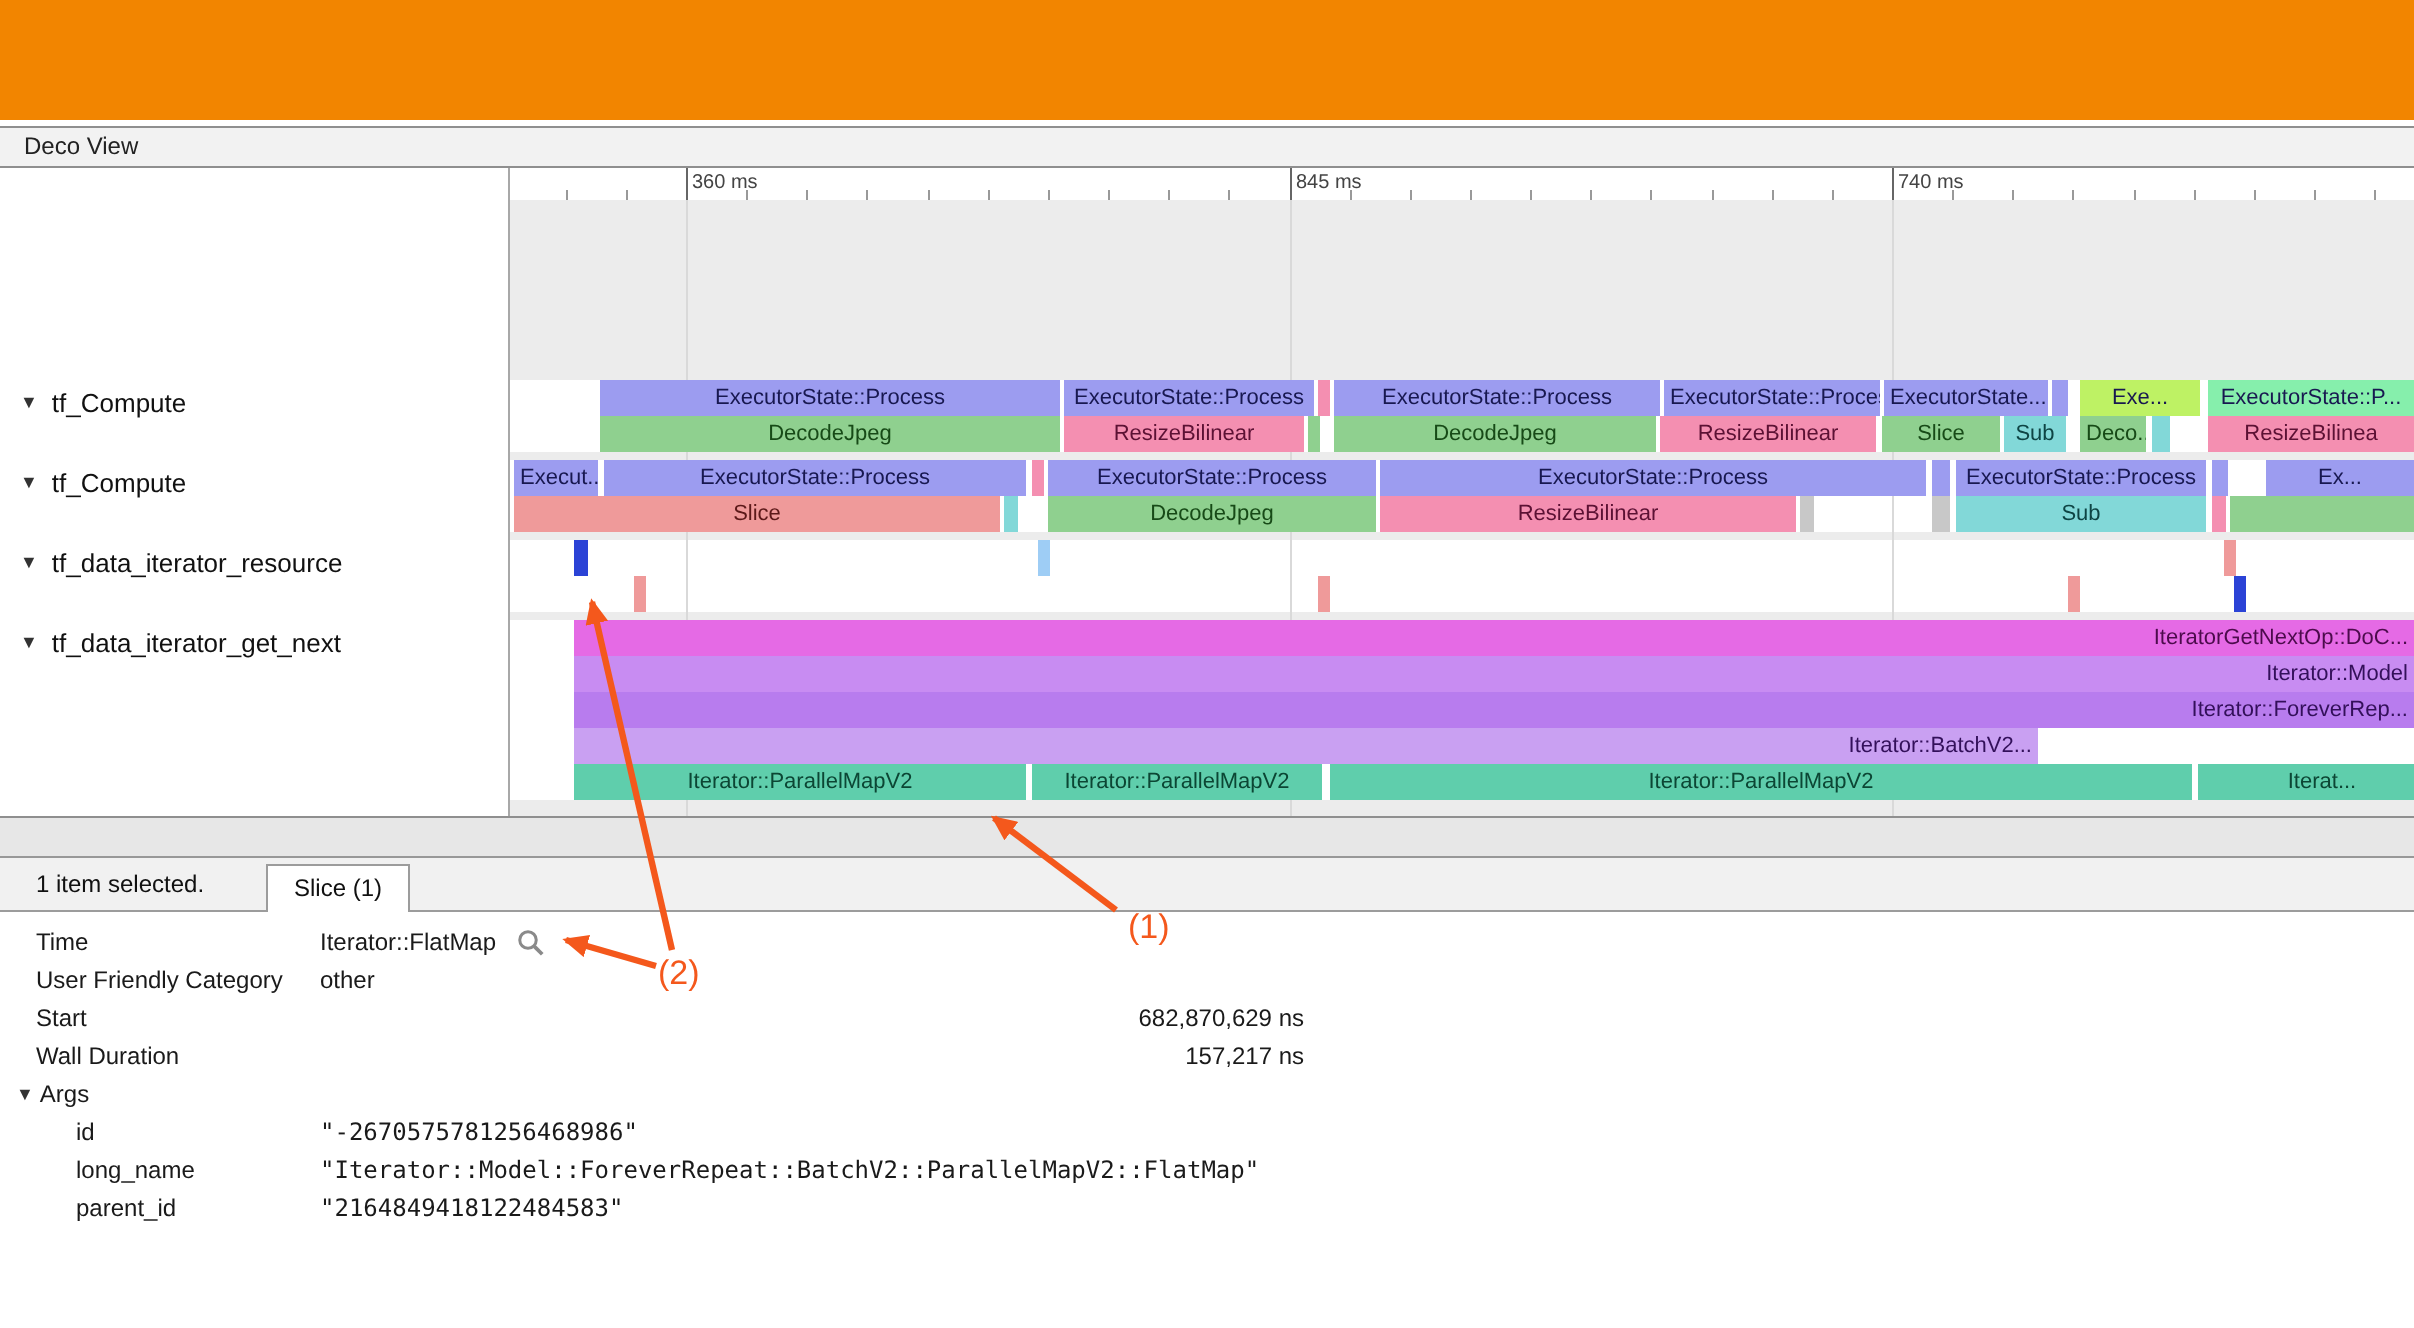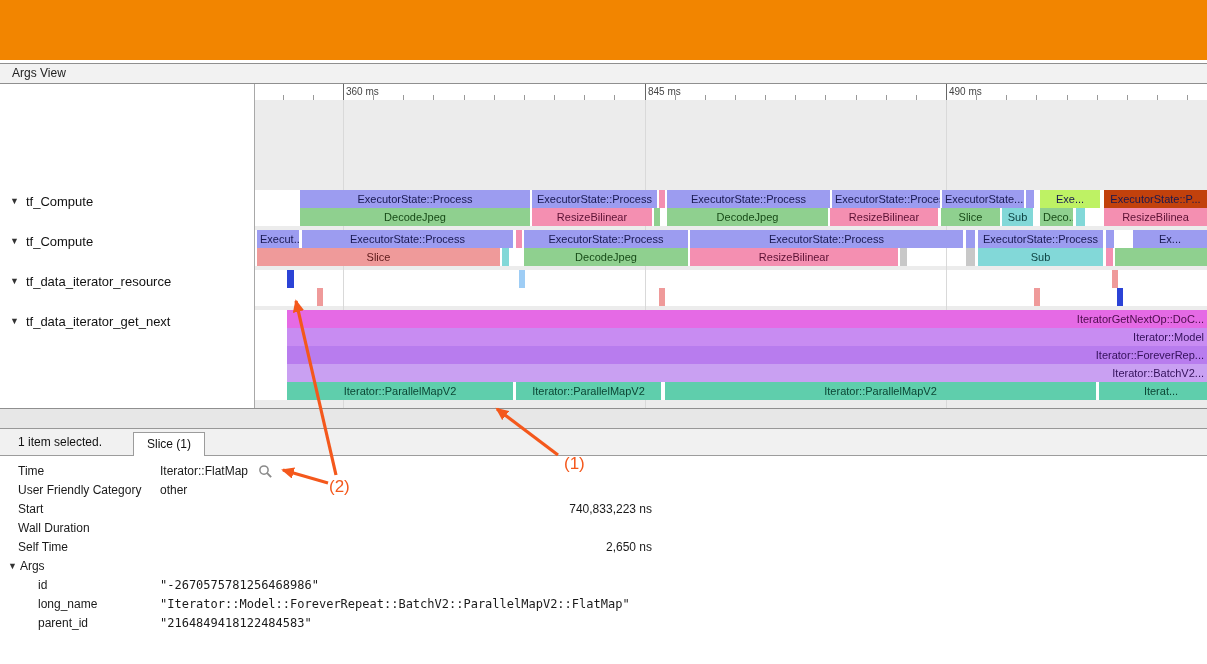--- a/index.html
+++ b/index.html
@@ -43,21 +43,21 @@
   .dvalue.mono{font-family:"DejaVu Sans Mono","Liberation Mono",monospace}
   .mag{display:inline-flex;cursor:pointer}
   #ann{position:absolute;left:0;top:0;width:1207px;height:664px;z-index:60;pointer-events:none}
 </style>
 </head>
 <body>
 
 <div class="stage">
   <div class="top-bar" style="background: rgb(242, 133, 0);"></div>
   <div class="trace-header">
-    <span>Args View</span>
+    <span>Deco View</span>
   </div>
 
   <div id="timeline">
       <div class="ruler-bg"></div>
       <div class="row-bg" style="top: 106px; height: 36px;"></div>
       <div class="row-bg" style="top: 146px; height: 36px;"></div>
       <div class="row-bg" style="top: 186px; height: 36px;"></div>
       <div class="row-bg" style="top: 226px; height: 90px;"></div>
       <div class="minor-tick" style="left: 282.7px;"></div>
       <div class="minor-tick" style="left: 312.85px;"></div>
@@ -91,30 +91,30 @@
       <div class="minor-tick" style="left: 1157.05px;"></div>
       <div class="minor-tick" style="left: 1187.2px;"></div>
       <div class="major-tick" style="left: 343px;"></div>
       <div class="grid-line" style="left: 343px;"></div>
       <div class="tick-label" style="left: 346px;">360 ms</div>
       <div class="major-tick" style="left: 645px;"></div>
       <div class="grid-line" style="left: 645px;"></div>
       <div class="tick-label" style="left: 648px;">845 ms</div>
       <div class="major-tick" style="left: 946px;"></div>
       <div class="grid-line" style="left: 946px;"></div>
-      <div class="tick-label" style="left: 949px;">490 ms</div>
+      <div class="tick-label" style="left: 949px;">740 ms</div>
       <div class="slice" style="left: 300px; top: 106px; width: 230px; background: rgb(156, 156, 240); color: rgb(24, 24, 80);">ExecutorState::Process</div>
       <div class="slice" style="left: 532px; top: 106px; width: 125px; background: rgb(156, 156, 240); color: rgb(24, 24, 80);">ExecutorState::Process</div>
       <div class="slice" style="left: 659px; top: 106px; width: 6px; background: rgb(244, 143, 177); color: rgb(92, 17, 52);"></div>
       <div class="slice" style="left: 667px; top: 106px; width: 163px; background: rgb(156, 156, 240); color: rgb(24, 24, 80);">ExecutorState::Process</div>
       <div class="slice" style="left: 832px; top: 106px; width: 108px; background: rgb(156, 156, 240); color: rgb(24, 24, 80);">ExecutorState::Process</div>
       <div class="slice" style="left: 942px; top: 106px; width: 82px; background: rgb(156, 156, 240); color: rgb(24, 24, 80);">ExecutorState...</div>
       <div class="slice" style="left: 1026px; top: 106px; width: 8px; background: rgb(156, 156, 240); color: rgb(24, 24, 80);"></div>
       <div class="slice" style="left: 1040px; top: 106px; width: 60px; background: #bef264; color: rgb(24, 24, 80);">Exe...</div>
-      <div class="slice" style="left: 1104px; top: 106px; width: 103px; background: #c2410c; color: rgb(24, 24, 80); text-align: center;">ExecutorState::P...</div>
+      <div class="slice" style="left: 1104px; top: 106px; width: 103px; background: #86efac; color: rgb(24, 24, 80); text-align: center;">ExecutorState::P...</div>
       <div class="slice" style="left: 300px; top: 124px; width: 230px; background: rgb(143, 208, 143); color: rgb(23, 74, 23);">DecodeJpeg</div>
       <div class="slice" style="left: 532px; top: 124px; width: 120px; background: rgb(244, 143, 177); color: rgb(92, 17, 52);">ResizeBilinear</div>
       <div class="slice" style="left: 654px; top: 124px; width: 5px; background: rgb(143, 208, 143); color: rgb(23, 74, 23);"></div>
       <div class="slice" style="left: 667px; top: 124px; width: 161px; background: rgb(143, 208, 143); color: rgb(23, 74, 23);">DecodeJpeg</div>
       <div class="slice" style="left: 830px; top: 124px; width: 108px; background: rgb(244, 143, 177); color: rgb(92, 17, 52);">ResizeBilinear</div>
       <div class="slice" style="left: 941px; top: 124px; width: 59px; background: rgb(143, 208, 143); color: rgb(23, 74, 23);">Slice</div>
       <div class="slice" style="left: 1002px; top: 124px; width: 31px; background: rgb(130, 216, 216); color: rgb(14, 68, 68);">Sub</div>
       <div class="slice" style="left: 1040px; top: 124px; width: 33px; background: rgb(143, 208, 143); color: rgb(23, 74, 23);">Deco...</div>
       <div class="slice" style="left: 1076px; top: 124px; width: 9px; background: rgb(130, 216, 216); color: rgb(14, 68, 68);"></div>
       <div class="slice" style="left: 1104px; top: 124px; width: 103px; background: rgb(244, 143, 177); color: rgb(92, 17, 52);">ResizeBilinea</div>
@@ -139,21 +139,21 @@
       <div class="slice" style="left: 287px; top: 186px; width: 7px; background: rgb(43, 67, 214); color: rgb(255, 255, 255);"></div>
       <div class="slice" style="left: 519px; top: 186px; width: 3px; background: rgb(158, 205, 245); color: rgb(18, 58, 94);"></div>
       <div class="slice" style="left: 1112px; top: 186px; width: 4px; background: rgb(239, 154, 154); color: rgb(92, 25, 25);"></div>
       <div class="slice" style="left: 317px; top: 204px; width: 4px; background: rgb(239, 154, 154); color: rgb(92, 25, 25);"></div>
       <div class="slice" style="left: 659px; top: 204px; width: 3px; background: rgb(239, 154, 154); color: rgb(92, 25, 25);"></div>
       <div class="slice" style="left: 1034px; top: 204px; width: 3px; background: rgb(239, 154, 154); color: rgb(92, 25, 25);"></div>
       <div class="slice" style="left: 1117px; top: 204px; width: 3px; background: rgb(43, 67, 214); color: rgb(255, 255, 255);"></div>
       <div class="slice" style="left: 287px; top: 244px; width: 920px; background: rgb(200, 140, 242); color: rgb(51, 16, 90); text-align: right;">Iterator::Model</div>
       <div class="slice" style="left: 287px; top: 226px; width: 920px; background: rgb(229, 106, 229); color: rgb(76, 11, 76); text-align: right;">IteratorGetNextOp::DoC...</div>
       <div class="slice" style="left: 287px; top: 262px; width: 920px; background: rgb(184, 124, 238); color: rgb(51, 16, 90); text-align: right;">Iterator::ForeverRep...</div>
-      <div class="slice" style="left: 287px; top: 280px; width: 920px; background: rgb(201, 160, 242); color: rgb(51, 16, 90); text-align: right; padding-left: 20px;">Iterator::BatchV2...</div>
+      <div class="slice" style="left: 287px; top: 280px; width: 732px; background: rgb(201, 160, 242); color: rgb(51, 16, 90); text-align: right; padding-left: 20px;">Iterator::BatchV2...</div>
       <div class="slice" style="left: 287px; top: 298px; width: 226px; background: rgb(95, 206, 172); color: rgb(12, 70, 52);">Iterator::ParallelMapV2</div>
       <div class="slice" style="left: 516px; top: 298px; width: 145px; background: rgb(95, 206, 172); color: rgb(12, 70, 52);">Iterator::ParallelMapV2</div>
       <div class="slice" style="left: 665px; top: 298px; width: 431px; background: rgb(95, 206, 172); color: rgb(12, 70, 52);">Iterator::ParallelMapV2</div>
       <div class="slice" style="left: 1099px; top: 298px; width: 124px; background: rgb(95, 206, 172); color: rgb(12, 70, 52);">Iterat...</div>
     </div>
   <div id="left-panel">
       <div class="track-label" style="top: 108px;">
         <span class="twisty">▼</span>
         <span>tf_Compute</span>
       </div>
@@ -201,34 +201,29 @@
         </div>
         <div class="dvalue">
           <span>other</span>
         </div>
       </div>
       <div class="drow">
         <div class="dlabel">
           <span>Start</span>
         </div>
         <div class="dvalue num">
-          <span>740,833,223 ns</span>
+          <span>682,870,629 ns</span>
         </div>
       </div>
       <div class="drow">
         <div class="dlabel">
           <span>Wall Duration</span>
         </div>
-      </div>
-      <div class="drow">
-        <div class="dlabel">
-          <span>Self Time</span>
-        </div>
         <div class="dvalue num">
-          <span>2,650 ns</span>
+          <span>157,217 ns</span>
         </div>
       </div>
       <div class="drow">
         <div class="dlabel hdr">
           <span class="twisty">▼</span>
           <span>Args</span>
         </div>
       </div>
       <div class="drow">
         <div class="dlabel indent">

